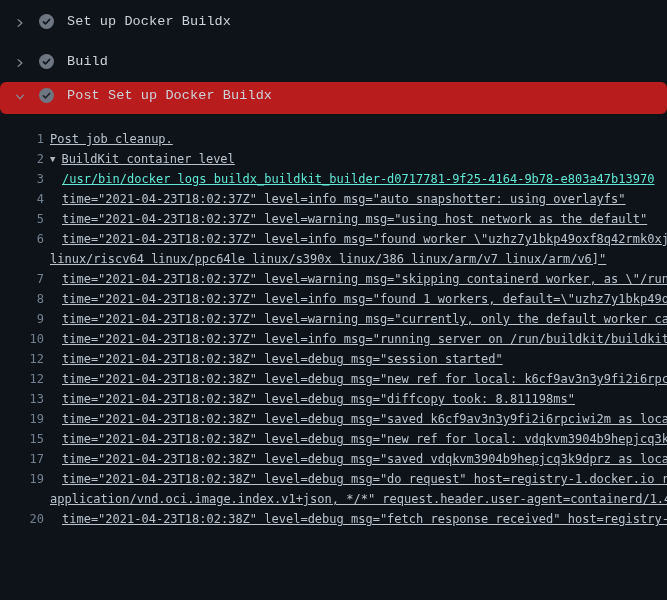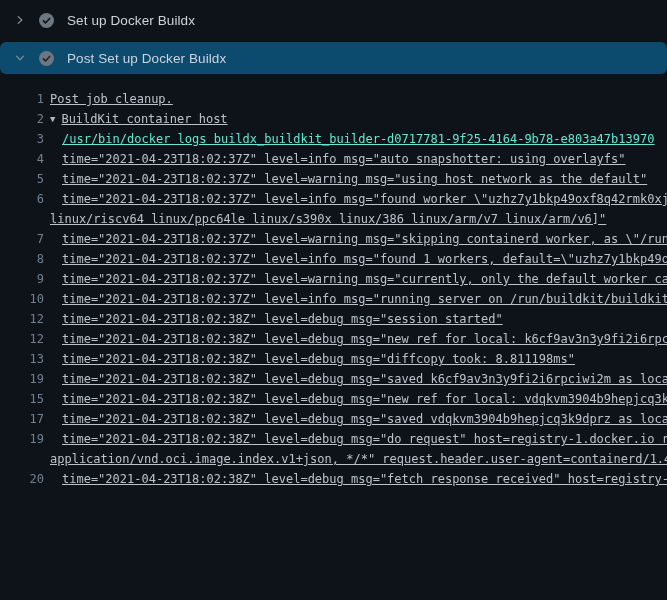--- a/index.html
+++ b/index.html
@@ -7,27 +7,28 @@
   body {
     width: 667px; height: 600px;
     background: #0e131a;
     overflow: hidden;
     font-family: "Liberation Sans", sans-serif;
   }
   .viewer { width: 667px; height: 600px; overflow: hidden; }
 
   
   .step {
-    display: flex; align-items: center;
-    height: 40px; padding: 0 14px;
+    display: flex; align-items: flex-end;
+    height: 40px; padding: 11px 14px;
     cursor: pointer;
+    font-family: Liberation Mono, monospace;
   }
   .step.expanded {
     height: 32px; margin-top: 2px;
-    background: #0c4a6e;
+    background: #b91c1c;
     border-radius: 6px;
   }
   .chev { flex: 0 0 16px; display: flex; align-items: center; justify-content: flex-start; }
   .status { flex: 0 0 15px; display: flex; align-items: center; margin-left: 9px; }
   .step-label {
     margin-left: 13px;
     font-size: 13.5px;
     color: #ccd3da;
     letter-spacing: .1px;
   }
@@ -74,20 +75,34 @@
       </span>
       <span class="status">
         <svg width="15" height="15" viewBox="0 0 16 16">
             <circle cx="8" cy="8" r="8" fill="#6e7681"></circle>
             <path d="M4.7 8.4l2.2 2.2 4.4-4.8" fill="none" stroke="#0e131a" stroke-width="1.7" stroke-linecap="round" stroke-linejoin="round"></path>
           </svg>
       </span>
       <span class="step-label">Set up Docker Buildx</span>
     </div>
 
+    <div class="step">
+      <span class="chev">
+        <svg width="12" height="12" viewBox="0 0 16 16">
+            <path d="M5.5 3.5 10.5 8l-5 4.5" fill="none" stroke="#848d97" stroke-width="1.7" stroke-linecap="round" stroke-linejoin="round"></path>
+          </svg>
+      </span>
+      <span class="status">
+        <svg width="15" height="15" viewBox="0 0 16 16">
+            <circle cx="8" cy="8" r="8" fill="#6e7681"></circle>
+            <path d="M4.7 8.4l2.2 2.2 4.4-4.8" fill="none" stroke="#0e131a" stroke-width="1.7" stroke-linecap="round" stroke-linejoin="round"></path>
+          </svg>
+      </span>
+      <span class="step-label">Build</span>
+    </div>
 
 
     <div class="step expanded">
       <span class="chev">
         <svg width="12" height="12" viewBox="0 0 16 16">
             <path d="M3.5 5.5 8 10.5l4.5-5" fill="none" stroke="#848d97" stroke-width="1.7" stroke-linecap="round" stroke-linejoin="round"></path>
           </svg>
       </span>
       <span class="status">
         <svg width="15" height="15" viewBox="0 0 16 16">
@@ -95,21 +110,21 @@
             <path d="M4.7 8.4l2.2 2.2 4.4-4.8" fill="none" stroke="#1e242e" stroke-width="1.7" stroke-linecap="round" stroke-linejoin="round"></path>
           </svg>
       </span>
       <span class="step-label">Post Set up Docker Buildx</span>
     </div>
 
   </div>
 
   <div class="log-area" id="log-area">
       <div class="row"><span class="num">1</span><span class="text plain">Post job cleanup.</span></div>
-      <div class="row"><span class="num">2</span><span class="text group"><span class="caret">▼</span><span>BuildKit container host</span></span></div>
+      <div class="row"><span class="num">2</span><span class="text group"><span class="caret">▼</span><span>BuildKit container level</span></span></div>
       <div class="row"><span class="num">3</span><span class="text command">/usr/bin/docker logs buildx_buildkit_builder-d0717781-9f25-4164-9b78-e803a47b13970</span></div>
       <div class="row"><span class="num">4</span><span class="text log">time="2021-04-23T18:02:37Z" level=info msg="auto snapshotter: using overlayfs"</span></div>
       <div class="row"><span class="num">5</span><span class="text log">time="2021-04-23T18:02:37Z" level=warning msg="using host network as the default"</span></div>
       <div class="row"><span class="num">6</span><span class="text log">time="2021-04-23T18:02:37Z" level=info msg="found worker \"uzhz7y1bkp49oxf8q42rmk0xj</span></div>
       <div class="row"><span class="num"></span><span class="text wrap">linux/riscv64 linux/ppc64le linux/s390x linux/386 linux/arm/v7 linux/arm/v6]"</span></div>
       <div class="row"><span class="num">7</span><span class="text log">time="2021-04-23T18:02:37Z" level=warning msg="skipping containerd worker, as \"/run</span></div>
       <div class="row"><span class="num">8</span><span class="text log">time="2021-04-23T18:02:37Z" level=info msg="found 1 workers, default=\"uzhz7y1bkp49o</span></div>
       <div class="row"><span class="num">9</span><span class="text log">time="2021-04-23T18:02:37Z" level=warning msg="currently, only the default worker ca</span></div>
       <div class="row"><span class="num">10</span><span class="text log">time="2021-04-23T18:02:37Z" level=info msg="running server on /run/buildkit/buildkit</span></div>
       <div class="row"><span class="num">12</span><span class="text log">time="2021-04-23T18:02:38Z" level=debug msg="session started"</span></div>

